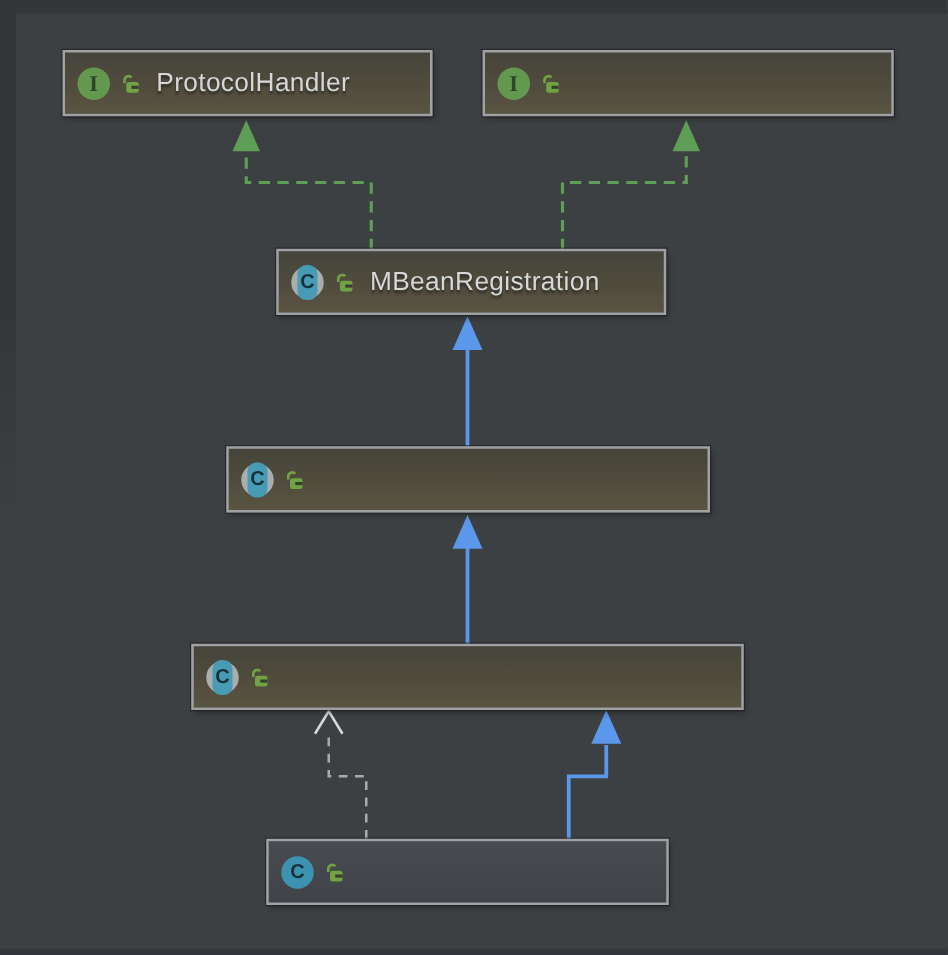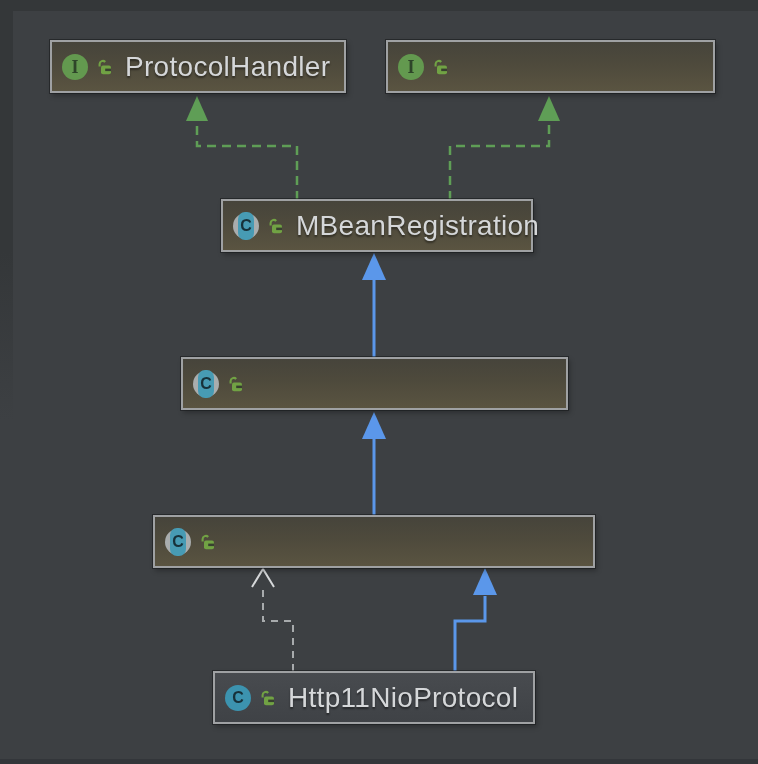--- a/index.html
+++ b/index.html
@@ -17,21 +17,21 @@
   .node{
     position:absolute;z-index:2;display:flex;align-items:center;
     box-sizing:border-box;padding:0 10px;
     border:2px solid #9fa1a3;
     background:linear-gradient(180deg,#46443b 0%,#4e4a3c 45%,#5a5441 100%);
     box-shadow:0 0 0 1px rgba(22,24,26,.55), 2px 3px 5px rgba(0,0,0,.28);
     cursor:default;
   }
   .node.plain{background:linear-gradient(180deg,#484b4f 0%,#3f4246 100%);}
   .node .label{
-    margin-left:13px;color:#d5d7d9;font-size:28px;letter-spacing:.3px;
+    margin-left:13px;color:#d5d7d9;font-size:21px;letter-spacing:.3px;
     text-shadow:0 2px 2px rgba(0,0,0,.45);white-space:nowrap;
   }
   .icon{
     position:relative;width:26px;height:26px;border-radius:50%;
     display:flex;align-items:center;justify-content:center;flex:none;
   }
   .icon .glyph{position:relative;z-index:2;font-weight:bold;line-height:1;}
   .icon.iface{background:#63994f;}
   .icon.iface .glyph{font-family:"Liberation Serif",serif;font-size:18px;color:#2e4529;}
   .icon.clazz{background:#3c93af;}
@@ -147,15 +147,14 @@
 
   <div class="node plain" style="left:213px;top:671px;width:322px;height:53px">
     <span class="icon clazz">
       <span class="glyph">C</span>
     </span>
     <svg class="lock" width="17" height="17" viewBox="0 0 17 17">
       <path d="M4.6 8.6 L4.6 6.1 A3.2 3.2 0 0 1 10.2 4.0" fill="none" stroke="#71a244" stroke-width="2.1"></path>
       <rect x="6" y="7.6" width="10" height="8.6" rx="2" fill="#71a244"></rect>
       <rect x="10.2" y="10.6" width="5.8" height="2.5" fill="#37402f"></rect>
     </svg>
-    <span class="label">Http11NioProtocol</span>
   </div>
 </div>
 
 </body></html>

